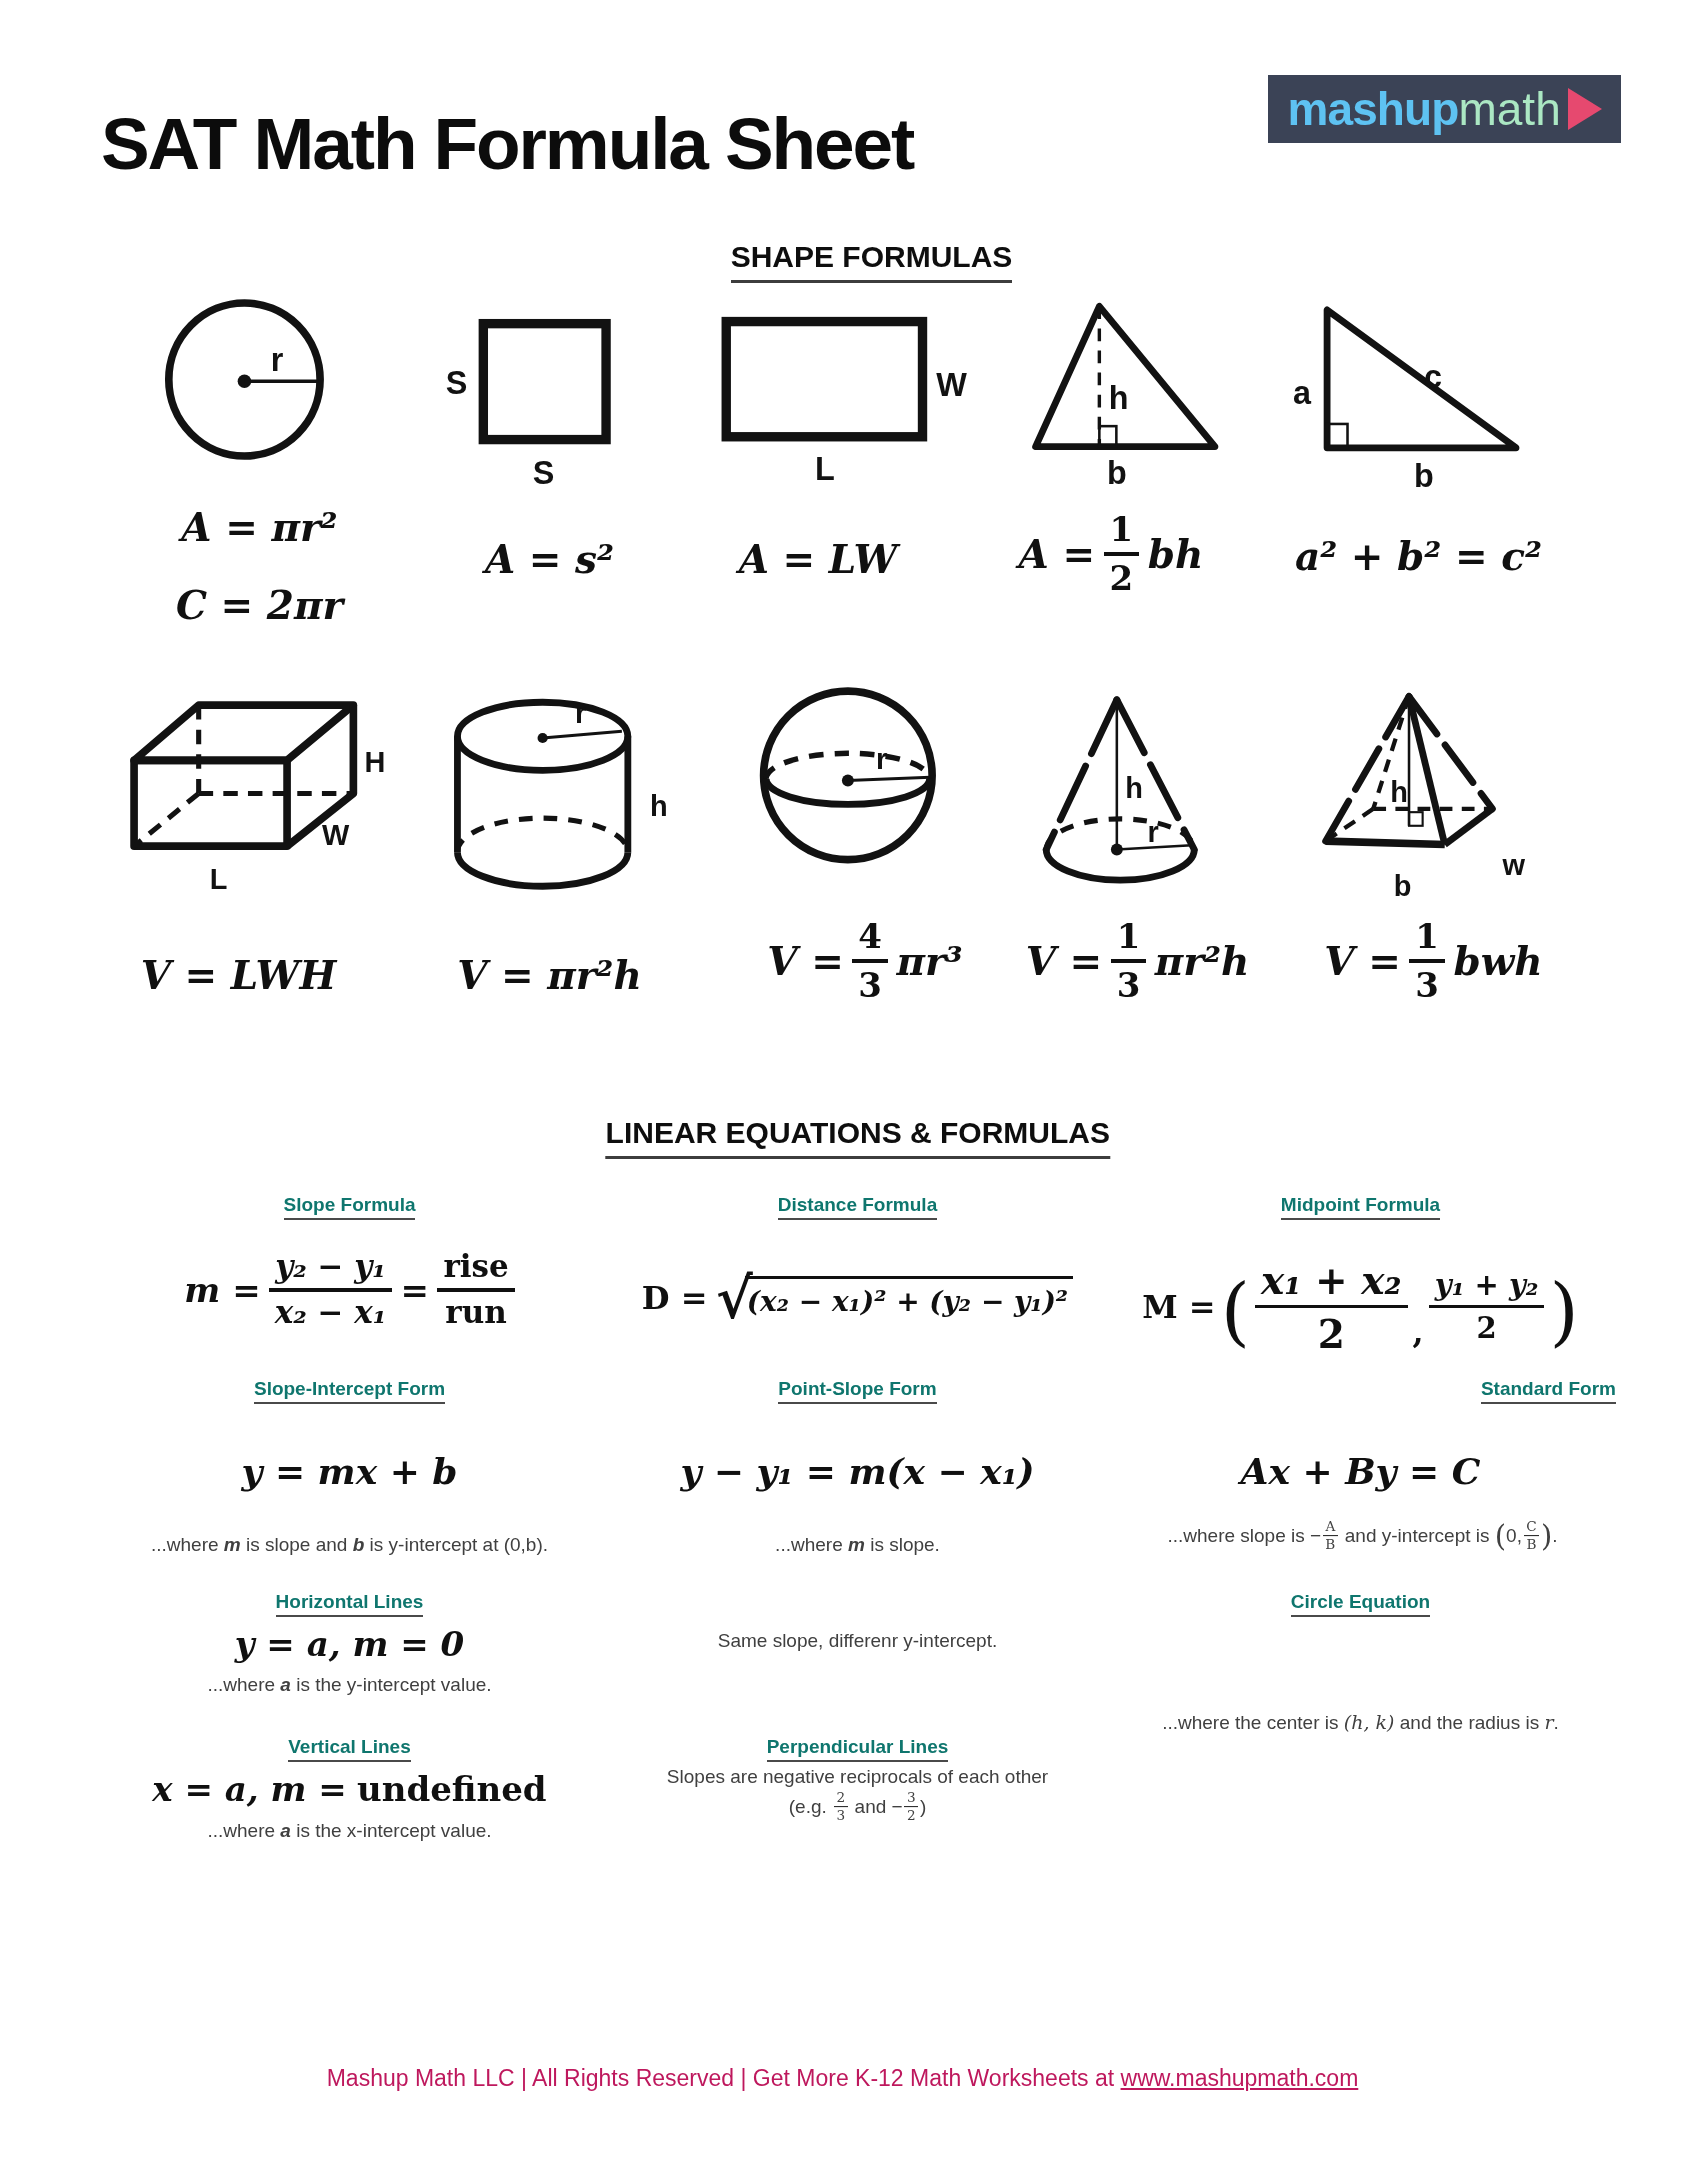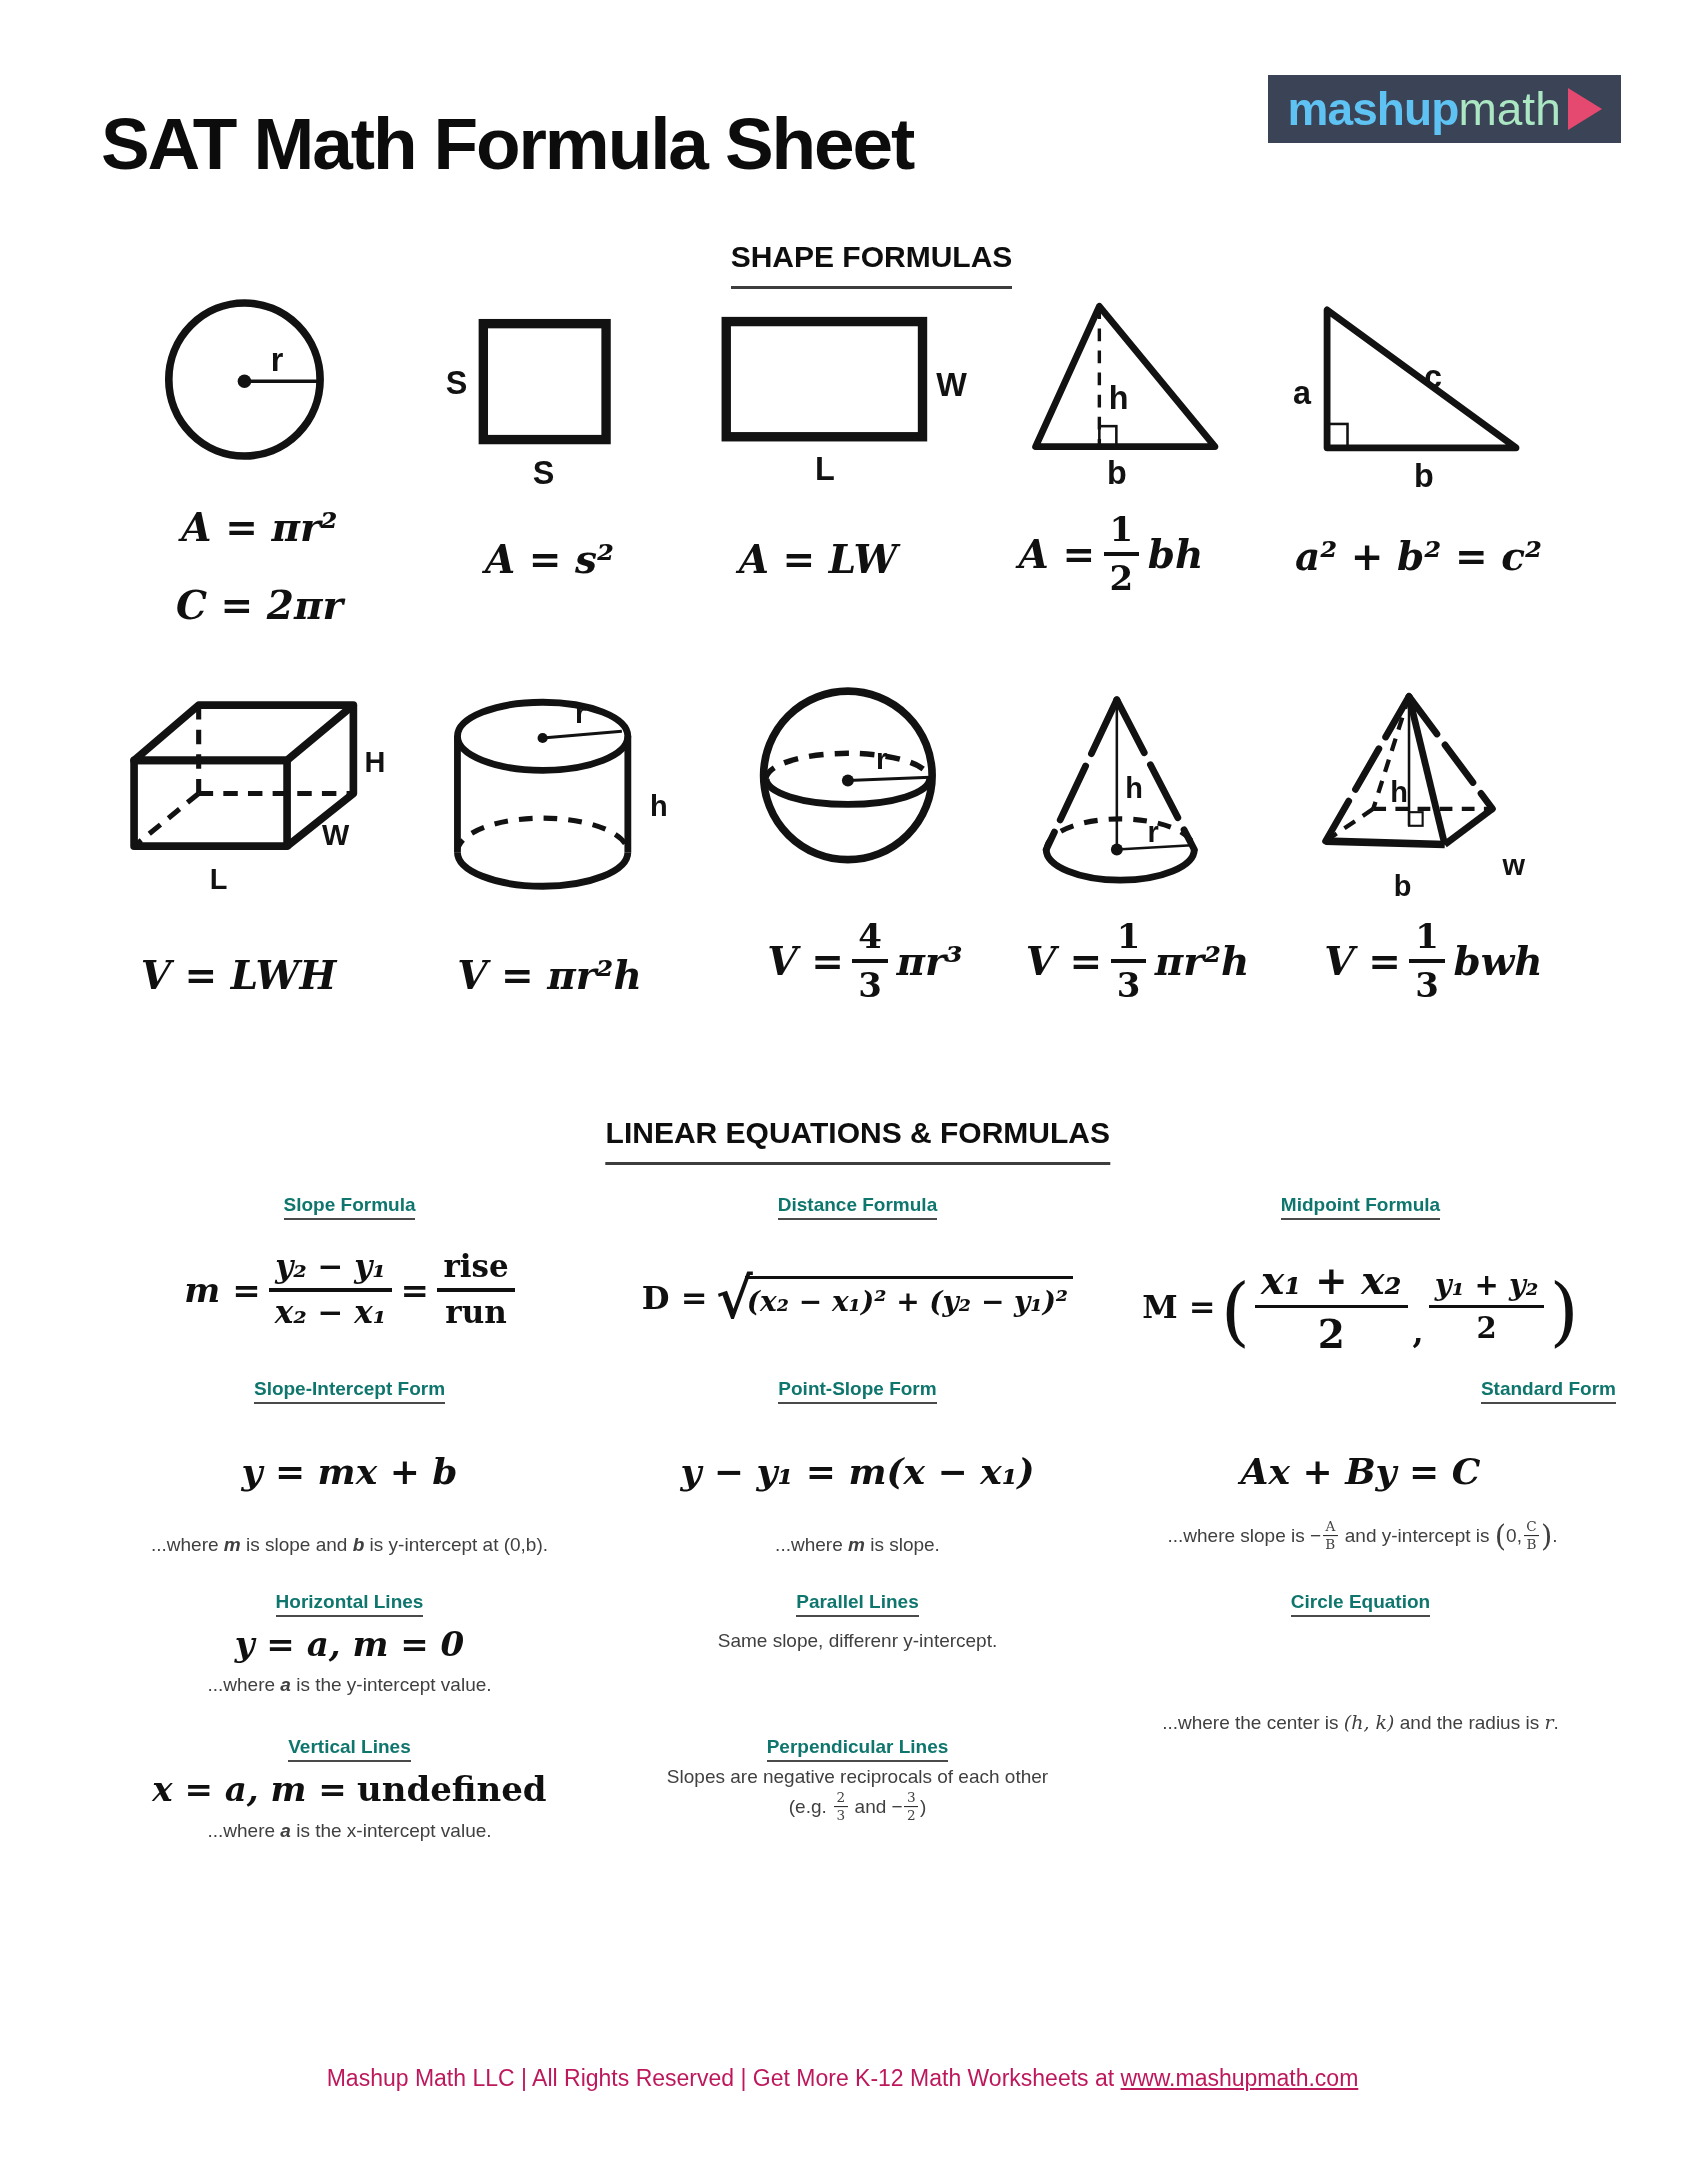--- a/index.html
+++ b/index.html
@@ -15,21 +15,21 @@
   #logo{position:absolute;left:1268px;top:75px;width:353px;height:68px;background:#3b4356;
         display:flex;align-items:center;justify-content:center;}
   #logo .l-mashup{font-size:46px;font-weight:bold;color:#5ec2f2;letter-spacing:-0.9px;}
   #logo .l-math{font-size:46px;font-weight:400;color:#abe7c3;letter-spacing:0px;}
   #logo .l-play{width:0;height:0;border-left:34px solid #e6496f;
         border-top:21px solid transparent;border-bottom:21px solid transparent;margin-left:6.8px;}
 
   
   .sechead{position:absolute;left:0;width:100%;text-align:center;font-weight:bold;
            font-size:30px;color:#0e0e0e;}
-  .sechead>span{display:inline-block;border-bottom:3.4px solid #3d3d3d;padding-bottom:12px;}
+  .sechead>span{display:inline-block;border-bottom:3.4px solid #3d3d3d;padding-bottom:6px;}
 
   
   .colhead{position:absolute;text-align:center;font-weight:bold;font-size:19px;color:#0f766e;}
   .colhead>span{display:inline-block;border-bottom:2.6px solid #4a4a4a;padding-bottom:1.7px;}
 
   
   .math{position:absolute;display:flex;align-items:center;justify-content:center;gap:8.5px;
         font-family:"DejaVu Serif",serif;font-weight:bold;font-style:italic;color:#101010;
         line-height:1;white-space:nowrap;}
   .up{font-style:normal;}
@@ -315,23 +315,20 @@
         <span class="fd">B</span>
       </span><span> and y-intercept is </span><span class="bigp">(</span><span>0,</span><span class="nfrac">
         <span class="fn">C</span>
         <span class="fd">B</span>
       </span><span class="bigp">)</span><span>.</span>
   </div>
 
   <div class="colhead" style="left:94px;top:1591px;width:511px;">
     <span>Horizontal Lines</span>
   </div>
-  <div class="colhead" style="left:602px;top:1591px;width:511px;">
-    <span>Parallel Lines</span>
-  </div>
   <div class="colhead" style="left:1105px;top:1591px;width:511px;">
     <span>Circle Equation</span>
   </div>
 
   <div class="math" style="left:94px;top:1627px;width:511px;font-size:34px;">
     <span>y = a, m = 0</span>
   </div>
   <div class="note" style="left:94px;top:1673px;width:511px;">
     <span>...where </span><span class="vb">a</span><span> is the y-intercept value.</span>
   </div>

